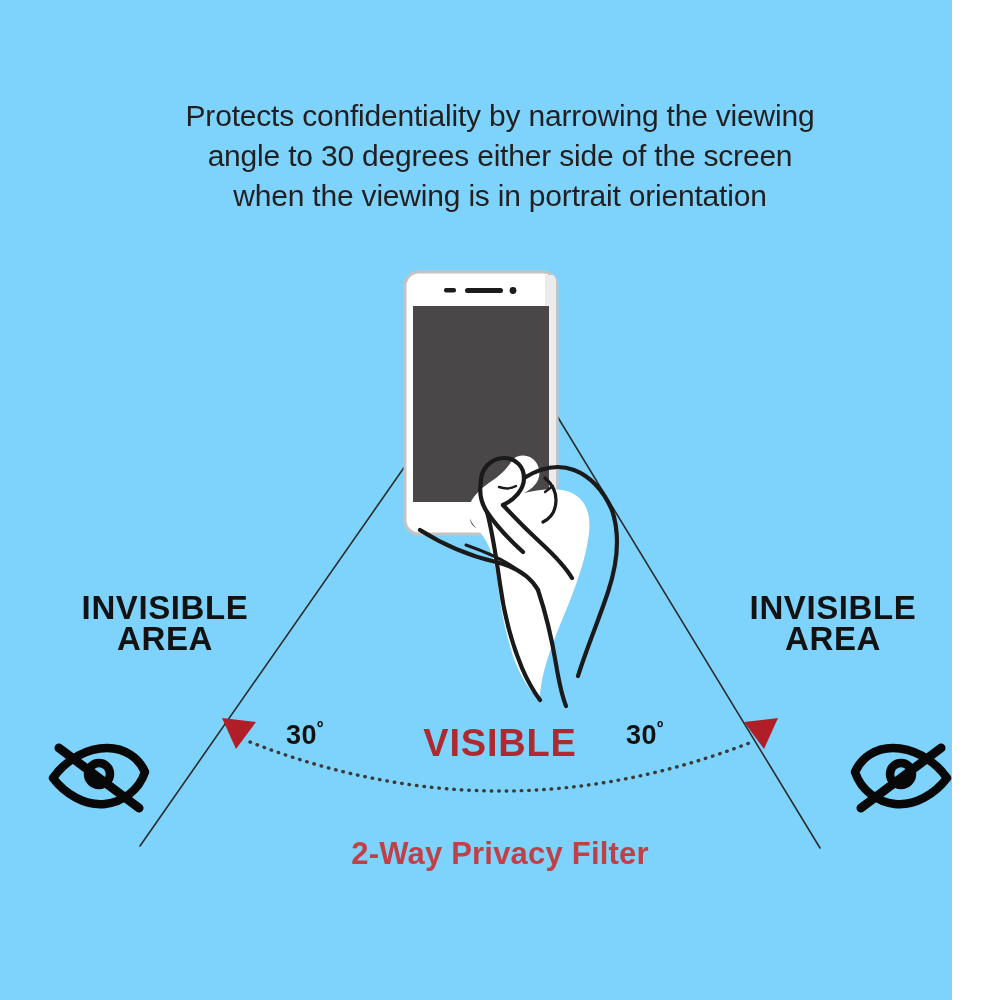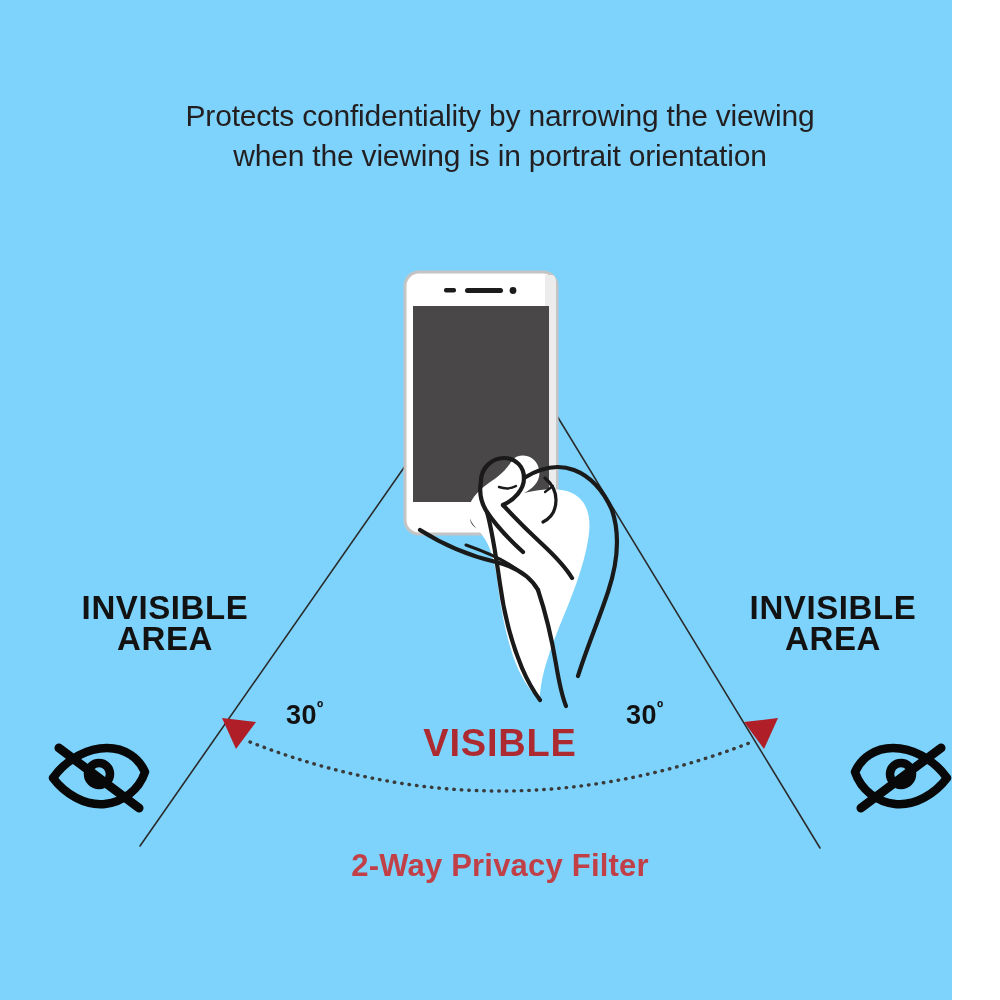--- a/index.html
+++ b/index.html
@@ -60,20 +60,21 @@
     width: 210px;
   }
   #invisible-left  { left: 60px;  top: 592px; }
   #invisible-right { left: 728px; top: 592px; }
 
   .deg-label {
     color: #121212;
     font-size: 27px;
     font-weight: 700;
     letter-spacing: 0.5px;
+    margin-top: 20px;
   }
   .deg-label .deg-sym {
     font-size: 17px;
     vertical-align: super;
     line-height: 0;
   }
   #deg-left  { left: 286px; top: 700px; }
   #deg-right { left: 626px; top: 700px; }
 
   #visible-label {
@@ -89,30 +90,30 @@
 
   #caption {
     left: 0;
     top: 836px;
     width: 1000px;
     text-align: center;
     color: #c14047;
     font-size: 31px;
     font-weight: 700;
     letter-spacing: 0.2px;
-    margin-top: 12px;
   }
 </style>
 </head>
 <body>
 
 <div id="stage">
 
   <div id="heading">
     <span class="hline">Protects confidentiality by narrowing the viewing</span>
+    <span class="hline">angle to 30 degrees either side of the screen</span>
     <span class="hline">when the viewing is in portrait orientation</span>
   </div>
 
   <svg id="scene" viewBox="0 0 1000 1000">
 
     <g>
       <line x1="463" y1="383" x2="140" y2="846" stroke="#2b2b2b" stroke-width="1.6" stroke-linecap="round"></line>
       <line x1="537" y1="383" x2="820" y2="848" stroke="#2b2b2b" stroke-width="1.6" stroke-linecap="round"></line>
     </g>
 

